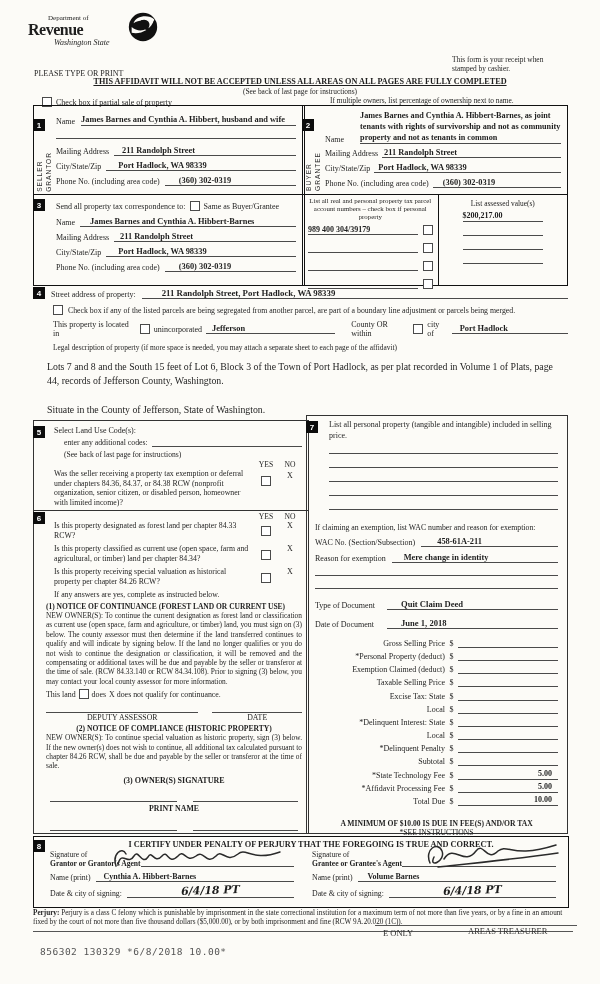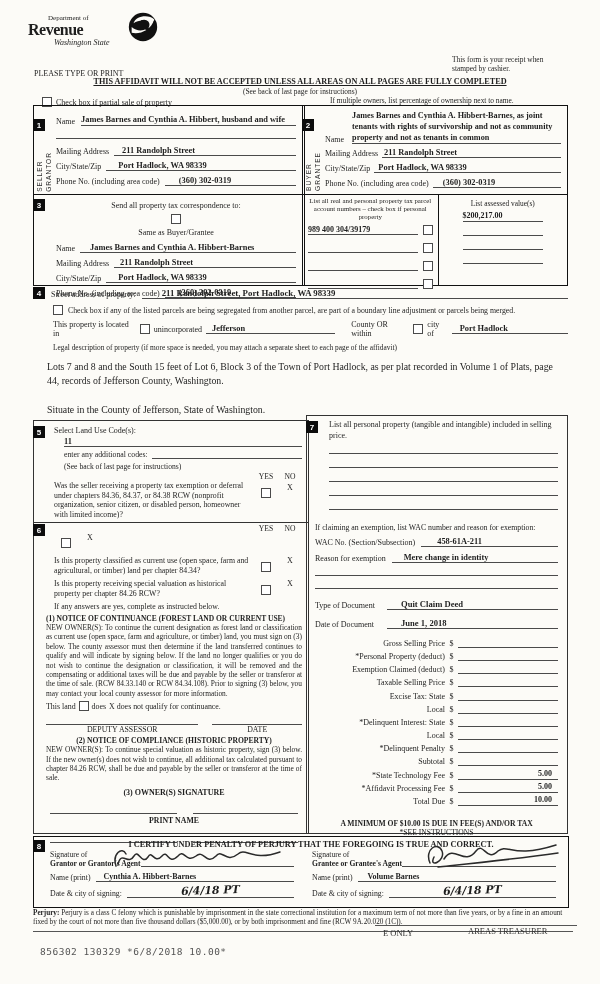--- a/index.html
+++ b/index.html
@@ -79,21 +79,21 @@
       </div>
       <div class="row" style="margin-top:5px;">
         <span class="fld">Phone No. (including area code)</span>
         <span class="val ul" style="flex:1;margin-left:5px;padding-left:14px;">(360) 302-0319</span>
       </div>
     </div>
 
     <div class="abs" style="left:0;right:0;top:88px;bottom:0;border-top:1.2px solid #111;">
       <div class="sq" style="left:-1px;top:4px;">3</div>
       <div style="margin:0 8px 0 22px;">
-        <div class="row" style="margin-top:6px;gap:4px;font-size:8px;align-items:center;flex-direction:column;">
+        <div class="row" style="margin-top:6px;gap:4px;font-size:8px;align-items:center;">
           <span>Send all property tax correspondence to:</span>
           <span class="cb"></span>
           <span>Same as Buyer/Grantee</span>
         </div>
         <div class="row" style="margin-top:6px;">
           <span class="fld">Name</span>
           <span class="val ul" style="flex:1;margin-left:5px;padding-left:10px;">James Barnes and Cynthia A. Hibbert-Barnes</span>
         </div>
         <div class="row" style="margin-top:5px;">
           <span class="fld">Mailing Address</span>
@@ -113,21 +113,21 @@
 
   <div class="abs" style="left:302px;top:105px;width:264px;height:179px;border:1.5px solid #111;">
     <div class="sq" style="left:-1px;top:13px;">2</div>
     <div class="abs" style="left:3px;top:46px;display:flex;gap:2px;">
       <span class="vlab">BUYER</span>
       <span class="vlab">GRANTEE</span>
     </div>
     <div style="margin:0 6px 0 22px;">
       <div class="row" style="margin-top:5px;">
         <span class="fld">Name</span>
-        <span class="val ul" style="flex:1;margin-left:8px;line-height:1.32;font-size:8.2px;">James Barnes and Cynthia A. Hibbert-Barnes, as joint tenants with rights of survivorship and not as community property and not as tenants in common</span>
+        <span class="val ul" style="flex:1;margin-left:16px;line-height:1.32;font-size:8.2px;">James Barnes and Cynthia A. Hibbert-Barnes, as joint tenants with rights of survivorship and not as community property and not as tenants in common</span>
       </div>
       <div class="row" style="margin-top:4px;">
         <span class="fld">Mailing Address</span>
         <span class="val ul" style="flex:1;margin-left:4px;padding-left:2px;">211 Randolph Street</span>
       </div>
       <div class="row" style="margin-top:5px;">
         <span class="fld">City/State/Zip</span>
         <span class="val ul" style="flex:1;margin-left:4px;padding-left:4px;">Port Hadlock, WA 98339</span>
       </div>
       <div class="row" style="margin-top:5px;">
@@ -188,21 +188,20 @@
     </div>
     <div style="margin-left:20px;margin-top:5px;font-size:7.4px;">Legal description of property (if more space is needed, you may attach a separate sheet to each page of the affidavit)</div>
     <div style="margin-left:14px;margin-top:8px;font-size:9.8px;line-height:1.45;width:520px;">Lots 7 and 8 and the South 15 feet of Lot 6, Block 3 of the Town of Port Hadlock, as per plat recorded in Volume 1 of Plats, page 44, records of Jefferson County, Washington.</div>
     <div style="margin-left:14px;margin-top:16px;font-size:9.8px;">Situate in the County of Jefferson, State of Washington.</div>
   </div>
 
   <div class="abs" style="left:33px;top:420px;width:274px;height:412px;border:1px solid #333;">
     <div class="sq" style="left:-1px;top:5px;">5</div>
     <div style="margin:0 6px 0 20px;">
       <div class="fld" style="margin-top:5px;">Select Land Use Code(s):</div>
-      <div class="val ul" style="margin-left:10px;margin-top:2px;width:96%;">11</div>
       <div class="row" style="margin-left:10px;margin-top:3px;font-size:7.8px;">
         <span>enter any additional codes:</span>
         <span class="lin" style="margin-left:4px;"></span>
       </div>
       <div style="margin-left:10px;margin-top:3px;font-size:7.6px;">(See back of last page for instructions)</div>
       <div style="display:flex;justify-content:flex-end;font-size:7.6px;margin-top:1px;">
         <span class="yn">YES</span>
         <span class="yn">NO</span>
       </div>
       <div style="display:flex;">
@@ -212,20 +211,21 @@
       </div>
     </div>
     <div style="border-top:1px solid #333;margin-top:3px;position:relative;">
       <div class="sq" style="left:-1px;top:1px;">6</div>
       <div style="margin:0 6px 0 12px;">
         <div style="display:flex;justify-content:flex-end;font-size:7.6px;margin-top:1px;">
           <span class="yn">YES</span>
           <span class="yn">NO</span>
         </div>
         <div style="display:flex;margin-left:8px;">
+          <div class="q">Is this property designated as forest land per chapter 84.33 RCW?</div>
           <div class="yn" style="padding-top:1px;"><span class="cb"></span></div>
           <div class="yn" style="font-size:8px;">X</div>
         </div>
         <div style="display:flex;margin-left:8px;margin-top:4px;">
           <div class="q">Is this property classified as current use (open space, farm and agricultural, or timber) land per chapter 84.34?</div>
           <div class="yn" style="padding-top:2px;"><span class="cb"></span></div>
           <div class="yn" style="font-size:8px;">X</div>
         </div>
         <div style="display:flex;margin-left:8px;margin-top:3px;">
           <div class="q">Is this property receiving special valuation as historical property per chapter 84.26 RCW?</div>

